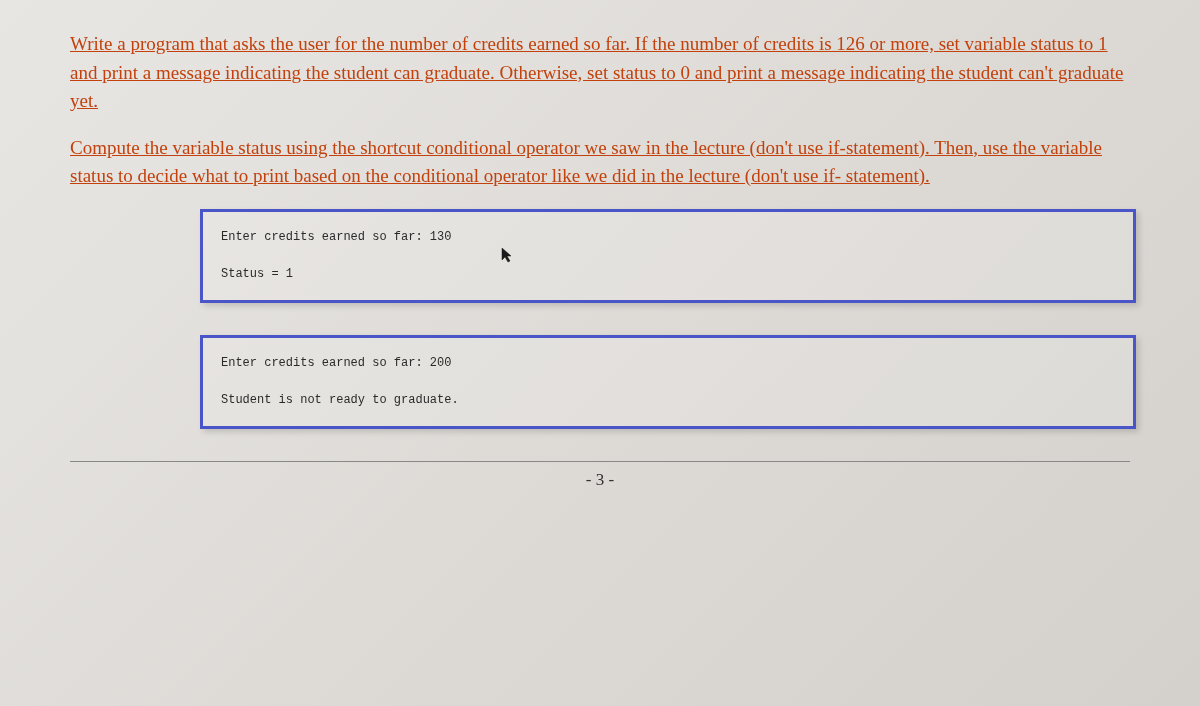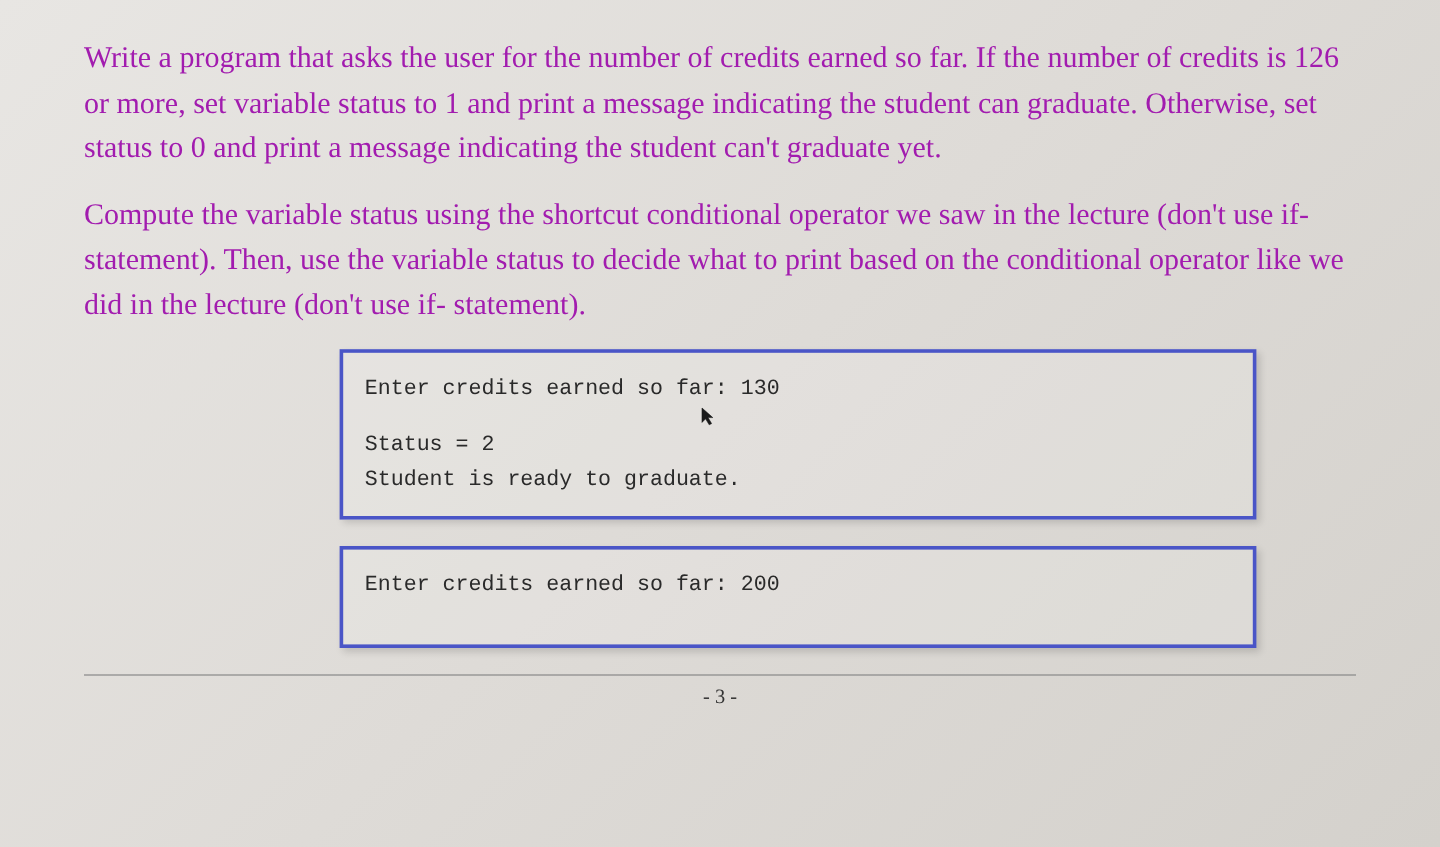--- a/index.html
+++ b/index.html
@@ -10,33 +10,34 @@
     body {
       width: 1200px;
       height: 706px;
       background: linear-gradient(135deg, #e8e6e3 0%, #dedbd7 50%, #d4d1cc 100%);
       font-family: Georgia, 'Times New Roman', serif;
       color: #1a1a1a;
       padding: 30px 70px 20px 70px;
       position: relative;
     }
     .para {
-      font-size: 25px;
+      font-size: 19px;
       line-height: 1.5;
       margin-bottom: 18px;
-      color: #a21caf;
+      color: #c2410c;
+      text-decoration: underline;
     }
     .code-box {
       border: 3px solid #4a55c7;
       background: rgba(255, 255, 255, 0.15);
       padding: 16px 18px;
-      margin: 0 auto 22px auto;
-      width: 764px;
+      margin: 0 auto 32px auto;
+      width: 936px;
       font-family: 'Courier New', Courier, monospace;
-      font-size: 18px;
+      font-size: 12px;
       line-height: 1.6;
       color: #2a2a2a;
       box-shadow: 3px 3px 6px rgba(0,0,0,0.15);
     }
     .code-line {
       white-space: pre;
     }
     .cursor-icon {
       margin-left: 280px;
       font-size: 16px;
@@ -72,26 +73,26 @@
 
 <div class="boxes-container">
 
   <div class="code-box">
     <div class="code-line">Enter credits earned so far: 130</div>
     <div class="cursor-icon">
       <svg width="14" height="16" viewBox="0 0 14 16">
         <path d="M 1 1 L 1 13 L 4 10 L 7 15 L 9 14 L 6 9 L 10 9 Z" fill="#1a1a1a" stroke="#1a1a1a" stroke-width="0.5"></path>
       </svg>
     </div>
-    <div class="code-line">Status = 2</div>
-    <div class="code-line">Student is ready to graduate.</div>
+    <div class="code-line">Status = 1</div>
   </div>
 
   <div class="code-box">
     <div class="code-line">Enter credits earned so far: 200</div>
     <div class="blank-line"></div>
+    <div class="code-line">Student is not ready to graduate.</div>
   </div>
 
 </div>
 
 <hr class="hr-divider">
 
 <div class="page-num">- 3 -</div>
 
 </body></html>

